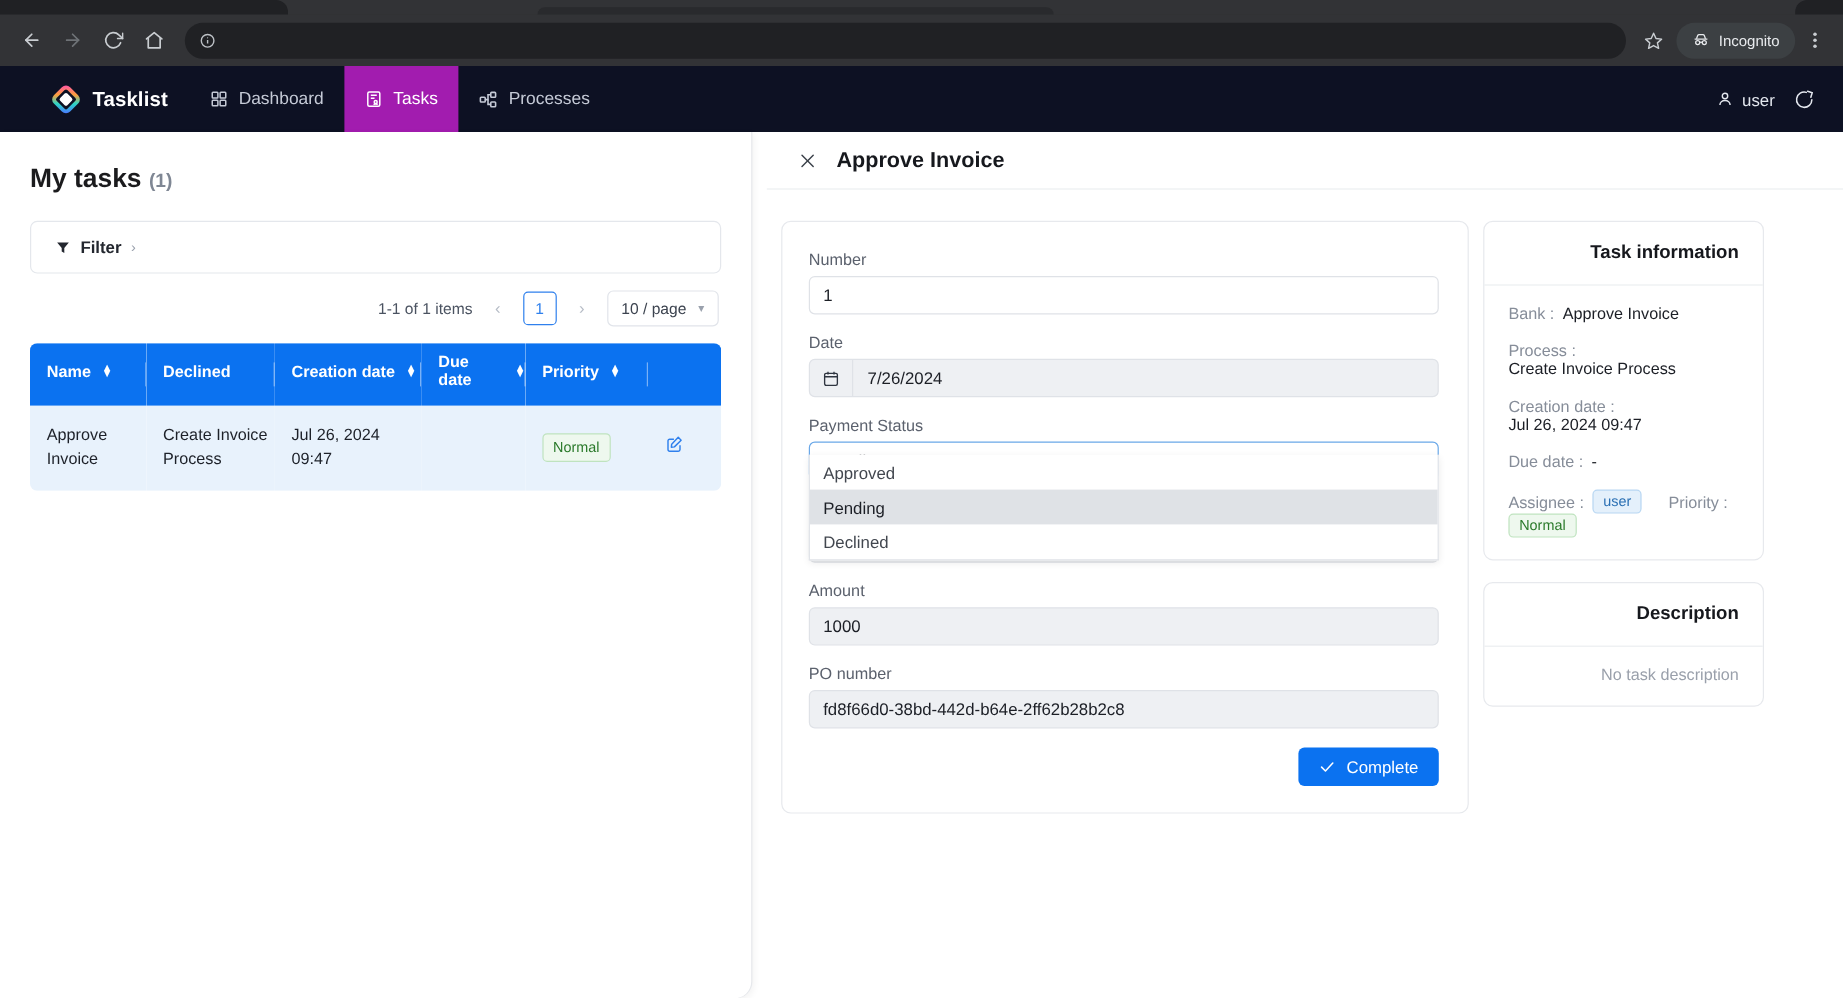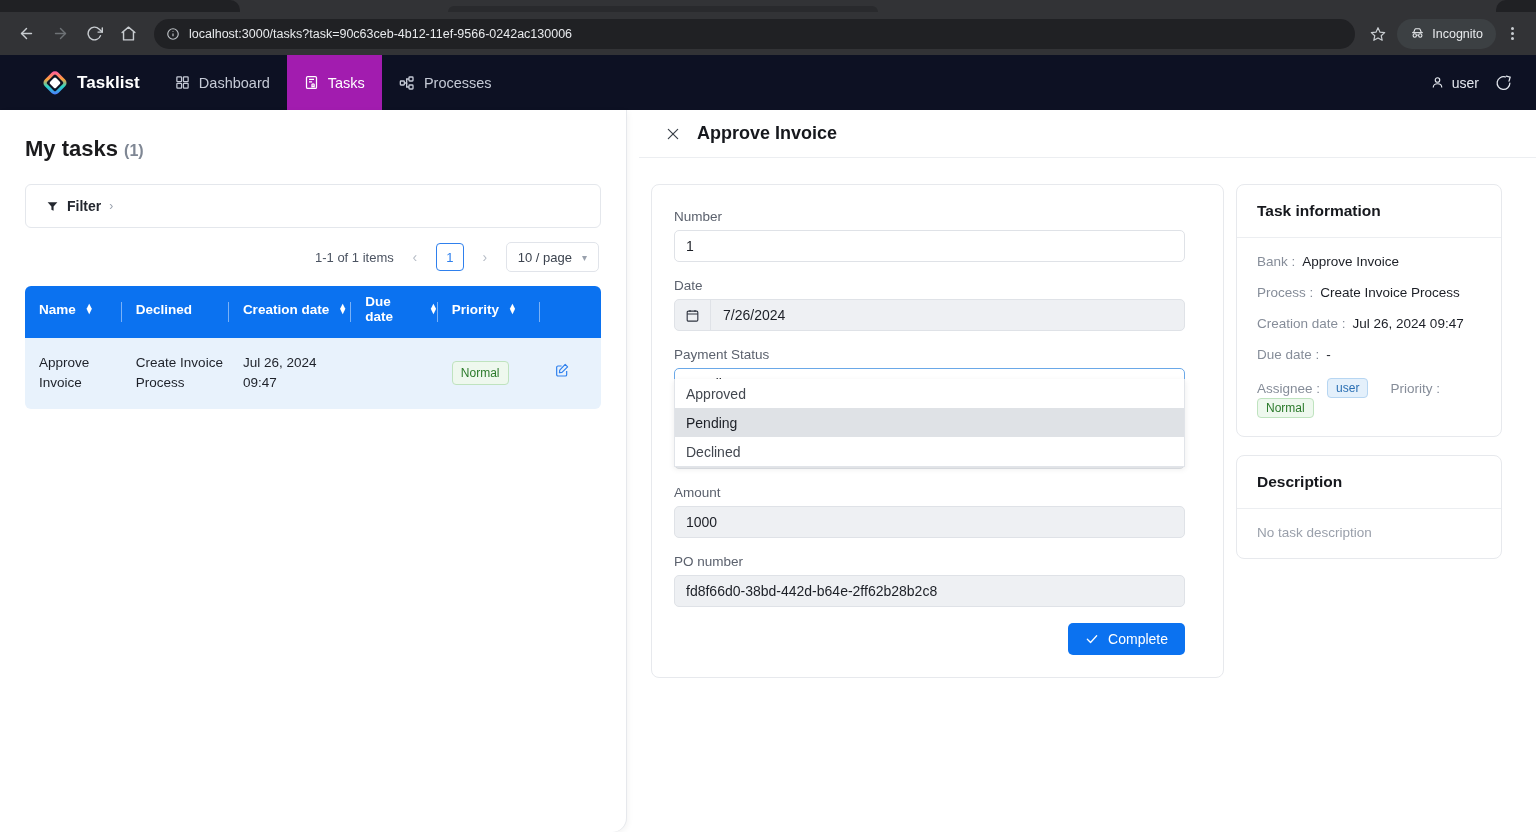--- a/index.html
+++ b/index.html
@@ -138,21 +138,21 @@
   #detail-header {
     height: 48px; display: flex; align-items: center; gap: 16px;
     padding: 0 26px; border-bottom: 1px solid #eceef1;
   }
   #detail-title { font-size: 18px; font-weight: 700; color: #16181d; }
   #detail-body { display: flex; gap: 0; padding: 26px 26px 0 12px; }
 
   #form-card {
     width: 573px; flex: none; background: #fff;
     border: 1px solid #e7e9ed; border-radius: 8px;
-    padding: 24px 38px 22px 22px; position: relative;
+    padding: 24px 24px 22px 22px; position: relative;
   }
   .field { margin-bottom: 16px; position: relative; }
   .field:last-of-type { margin-bottom: 0; }
   .f-label { font-size: 13.5px; color: #5b616d; margin-bottom: 6px; }
   .f-input {
     height: 32px; border: 1px solid #dfe2e7; border-radius: 5px;
     display: flex; align-items: center; padding: 0 11px;
     font-size: 14px; color: #1c1f26; background: #fff;
   }
   .f-input.filled { background: #eef0f3; }
@@ -187,21 +187,21 @@
     font-size: 14px; color: #42474f; }
   .combo-opt.selected { background: #dfe2e6; color: #1c1f26; }
 
   #complete-row { display: flex; justify-content: flex-end; margin-top: 8px; }
   #complete-btn {
     background: #0b72f0; color: #fff; border-radius: 5px;
     height: 32px; padding: 0 17px; display: flex; align-items: center; gap: 9px;
     font-size: 14px;
   }
 
-  #side-cards { width: 266px; flex: none; margin-left: 12px; }
+  #side-cards { width: 234px; flex: none; margin-left: 12px; text-align: right; }
   .side-card { border: 1px solid #e7e9ed; border-radius: 8px; background: #fff; margin-bottom: 18px; }
   .side-card-head {
     padding: 17px 20px; font-size: 15.5px; font-weight: 700; color: #16181d;
     border-bottom: 1px solid #eceef1;
   }
   .side-card-body { padding: 16px 20px 18px 20px; }
   .info-row { display: flex; align-items: center; flex-wrap: wrap; margin-bottom: 16px; font-size: 13.5px; }
   .info-row:last-child { margin-bottom: 0; }
   .info-key { color: #868d99; margin-right: 7px; }
   .info-val { color: #1c1f26; }
@@ -252,21 +252,20 @@
         </svg>
     </div>
     <div id="omnibox">
       <span class="site-info">
         <svg width="14" height="14" viewBox="0 0 24 24" fill="none" stroke="currentColor" stroke-width="2">
             <circle cx="12" cy="12" r="9"></circle>
             <line x1="12" y1="11" x2="12" y2="16"></line>
             <circle cx="12" cy="7.8" r=".9" fill="currentColor" stroke="none"></circle>
           </svg>
       </span>
-      <span id="url-text">localhost:3000/tasks?task=90c63ceb-4b12-11ef-9566-0242ac130006</span>
     </div>
     <div class="nav-btn" id="star-btn">
       <svg width="16" height="16" viewBox="0 0 24 24" fill="none" stroke="currentColor" stroke-width="1.8" stroke-linejoin="round">
           <polygon points="12 2.6 15 9.2 22 9.9 16.8 14.6 18.3 21.4 12 17.9 5.7 21.4 7.2 14.6 2 9.9 9 9.2"></polygon>
         </svg>
     </div>
     <div id="incognito-chip">
       <span class="ico">
         <svg width="15" height="15" viewBox="0 0 24 24" fill="none" stroke="currentColor" stroke-width="1.7">
             <path d="M6 10l1.6-4.2a2 2 0 0 1 1.9-1.3h5a2 2 0 0 1 1.9 1.3L18 10"></path>

